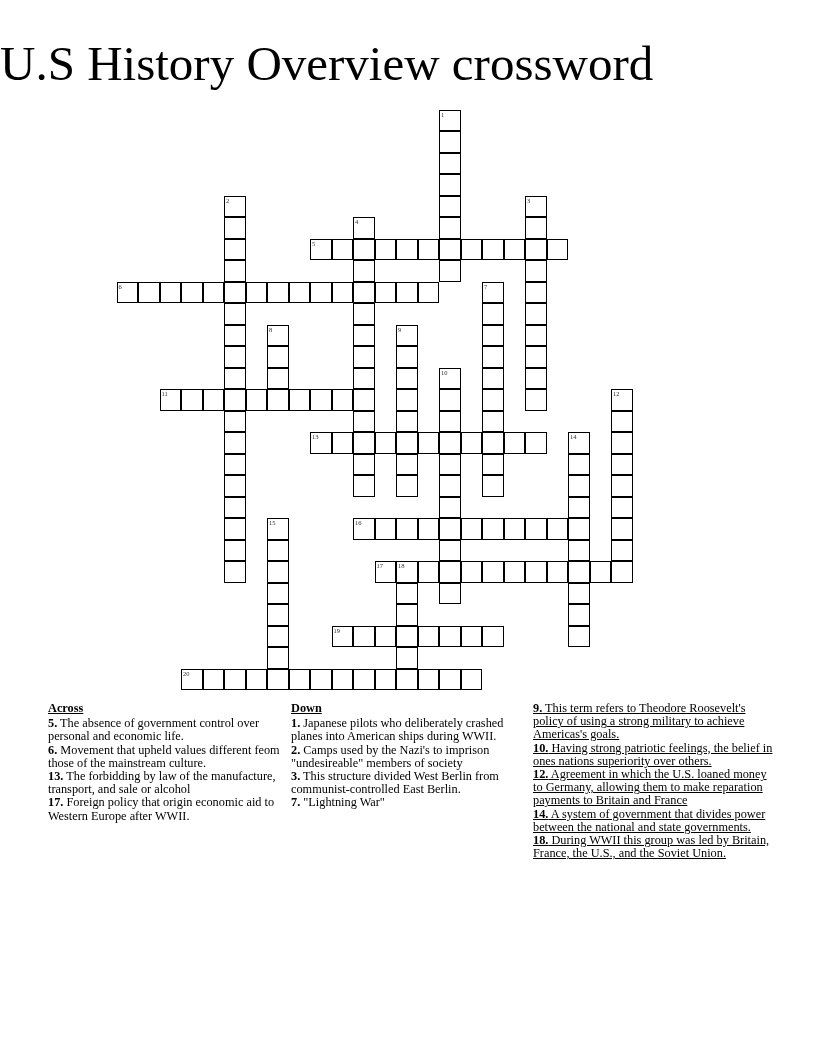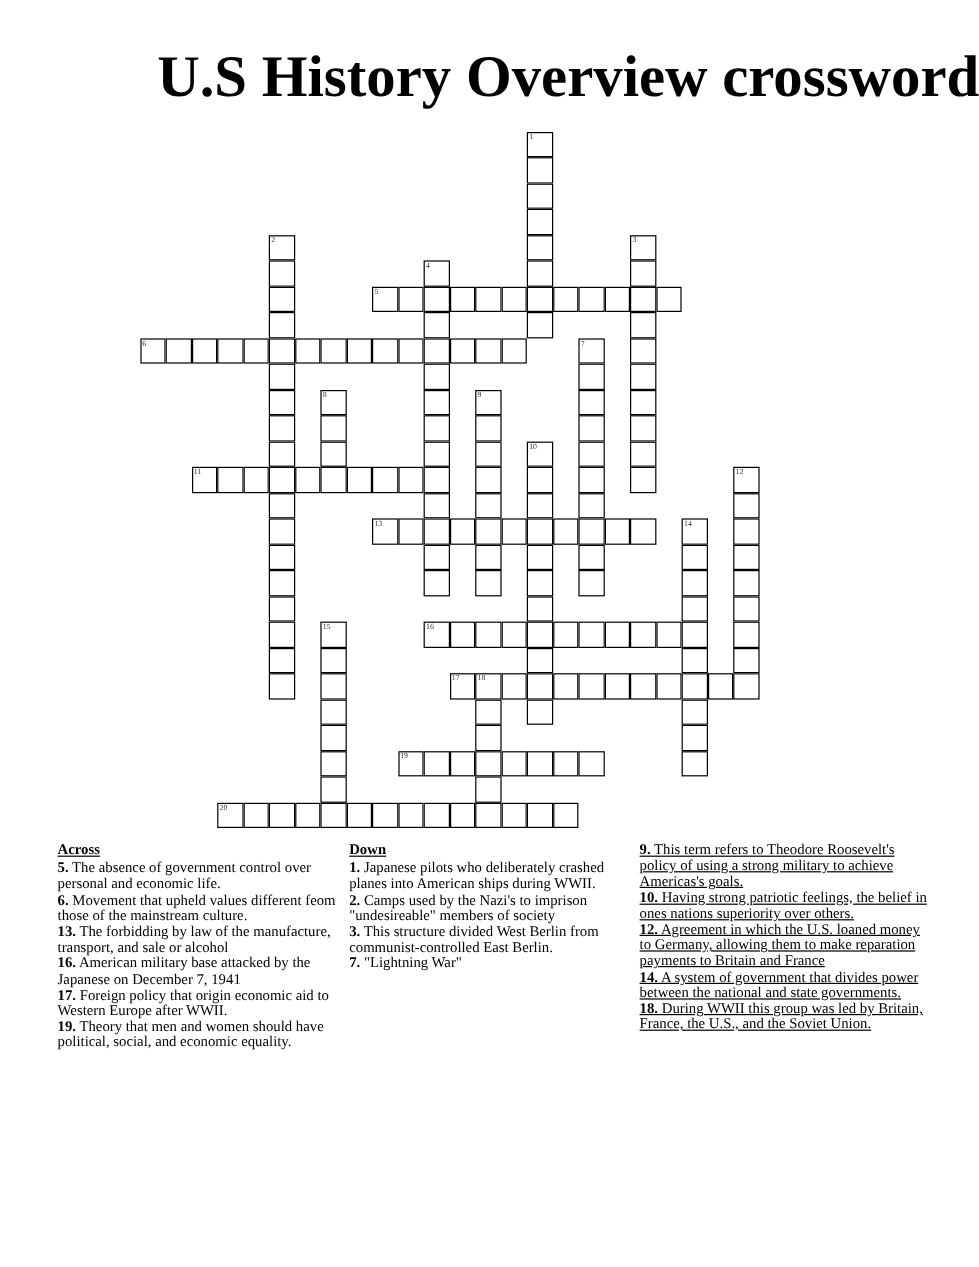--- a/index.html
+++ b/index.html
@@ -1,19 +1,19 @@
 <!DOCTYPE html>
 <html><head>
 <meta charset="utf-8">
 <style>
   html, body { margin: 0; padding: 0; background: #ffffff; }
   body { width: 816px; height: 1056px; position: relative; overflow: hidden;
          font-family: "Liberation Serif", "DejaVu Serif", serif; color: #000; }
-  .title { position: absolute; left: 0; top: 34px; width: 816px; text-align: right;
-           font-size: 49px; line-height: 60px; font-weight: bold; margin: 0; }
+  .title { position: absolute; left: 0; top: 34px; width: 816px; text-align: left;
+           font-size: 49px; line-height: 60px; font-weight: normal; margin: 0; }
   .grid { position: absolute; left: 0; top: 0; width: 816px; height: 700px; }
   .cell { position: absolute; width: 21.5px; height: 21.5px; box-sizing: border-box;
           border: 1px solid #000; background: #fff; margin-left: -0.5px; margin-top: -0.5px; }
   .cell .num { position: absolute; left: 1px; top: 0px; font-size: 6.5px; line-height: 7px;
                color: #333; font-family: "Liberation Serif", serif; }
   .clues { position: absolute; top: 702px; font-size: 12.3px; line-height: 13.2px; }
   .col1 { left: 48px; width: 232px; }
   .col2 { left: 291px; width: 234px; }
   .col3 { left: 533px; width: 240px; text-decoration: underline; }
   .clue { margin: 0; }
@@ -253,23 +253,21 @@
     <div class="cell" style="left: 396.5px; top: 583px;"></div>
     <div class="cell" style="left: 396.5px; top: 604.5px;"></div>
     <div class="cell" style="left: 396.5px; top: 647.5px;"></div>
   </div>
 
 <div class="clues col1">
   <div class="heading">Across</div>
   <p class="clue"><b>5.</b><span> The absence of government control over personal and economic life.</span></p>
   <p class="clue"><b>6.</b><span> Movement that upheld values different feom those of the mainstream culture.</span></p>
   <p class="clue"><b>13.</b><span> The forbidding by law of the manufacture, transport, and sale or alcohol</span></p>
-  <p class="clue"><b>16.</b><span> American military base attacked by the Japanese on December 7, 1941</span></p>
   <p class="clue"><b>17.</b><span> Foreign policy that origin economic aid to Western Europe after WWII.</span></p>
-  <p class="clue"><b>19.</b><span> Theory that men and women should have political, social, and economic equality.</span></p>
 </div>
 
 <div class="clues col2">
   <div class="heading">Down</div>
   <p class="clue"><b>1.</b><span> Japanese pilots who deliberately crashed planes into American ships during WWII.</span></p>
   <p class="clue"><b>2.</b><span> Camps used by the Nazi's to imprison "undesireable" members of society</span></p>
   <p class="clue"><b>3.</b><span> This structure divided West Berlin from communist-controlled East Berlin.</span></p>
   <p class="clue"><b>7.</b><span> "Lightning War"</span></p>
 </div>
 

